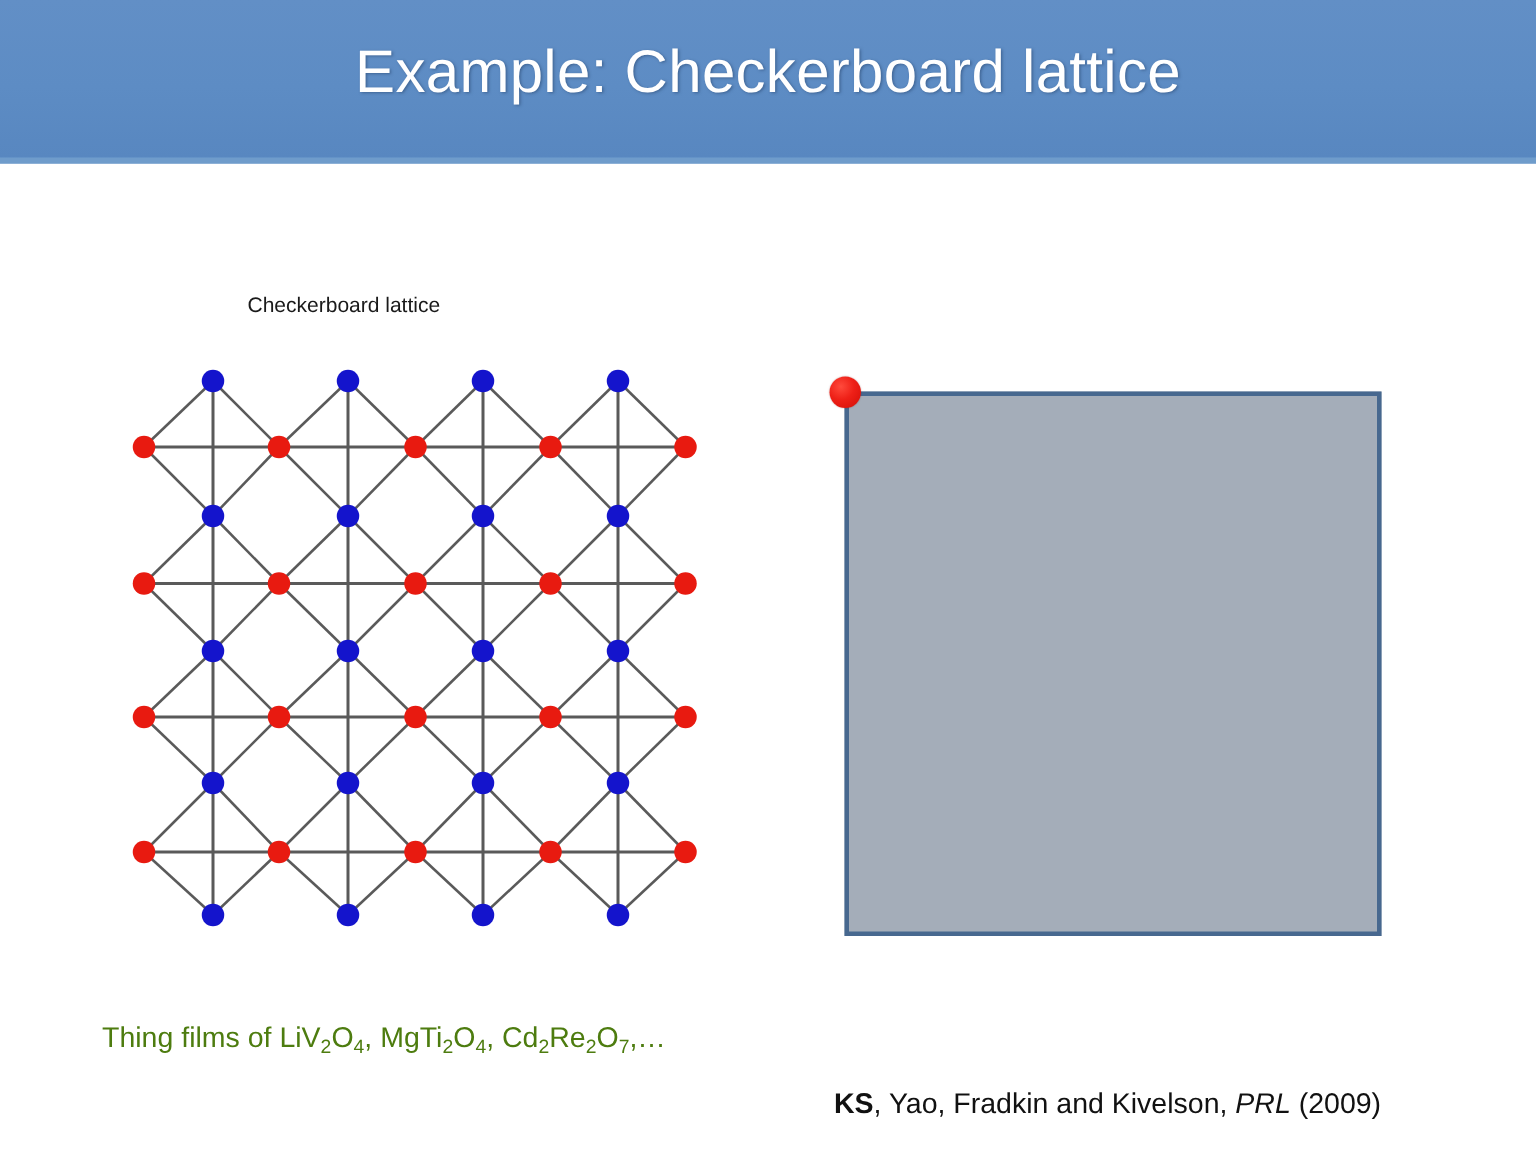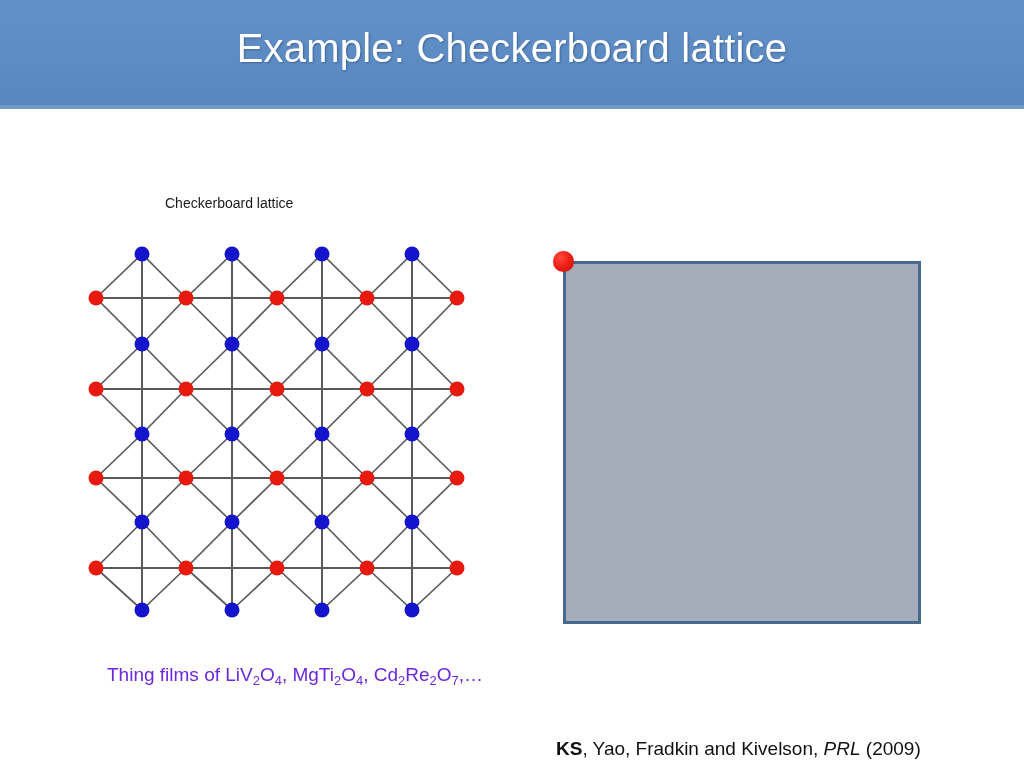--- a/index.html
+++ b/index.html
@@ -101,41 +101,39 @@
     width: 21px;
     height: 21px;
     border-radius: 50%;
     background: radial-gradient(circle at 36% 32%, #ff4a3c 0%, #ee2017 45%, #d10d06 100%);
     box-shadow: 0 0 1px rgba(120,0,0,0.5);
   }
   
   #caption {
     position: absolute;
     left: 68px;
-    top: 664px;
+    top: 682px;
     font-size: 19px;
-    color: #6d28d9;
-    white-space: nowrap;
-    margin-left: 39px;
+    color: #4d7c0f;
+    white-space: nowrap;
   }
   #caption sub {
     font-size: 0.68em;
     vertical-align: baseline;
     position: relative;
     bottom: -0.32em;
   }
   
   #citation {
     position: absolute;
     left: 556px;
     top: 726px;
     font-size: 19px;
     color: #111111;
     white-space: nowrap;
-    margin-top: 12px;
   }
   #citation .bold { font-weight: bold; }
   #citation .ital { font-style: italic; }
   .seg { display: inline; }
 </style>
 </head>
 <body>
 
 <div id="slide">
 

